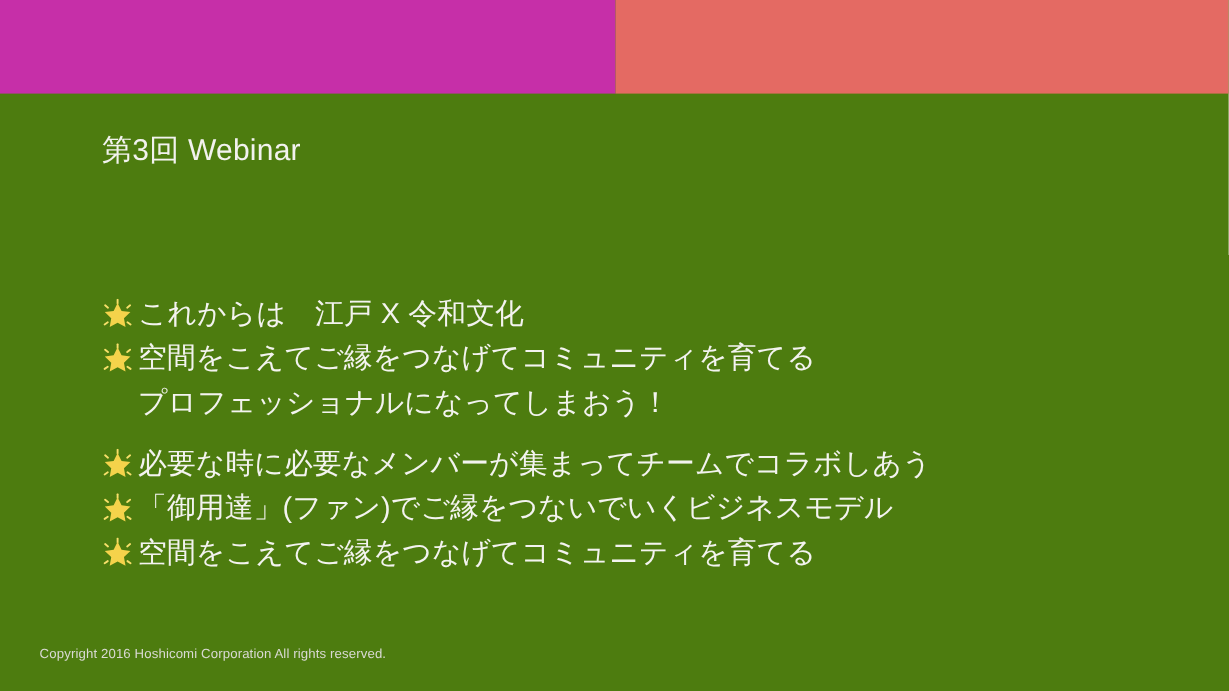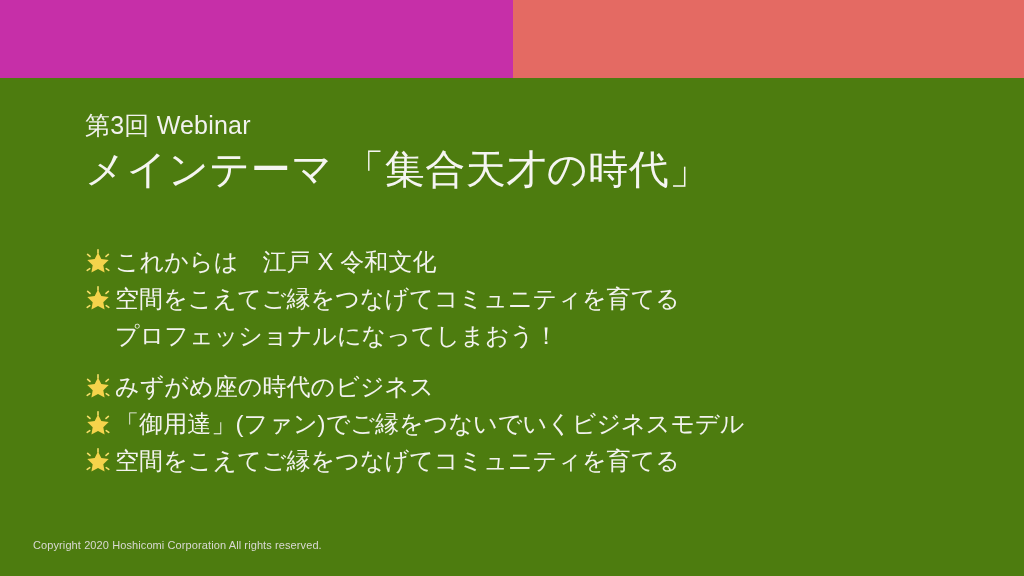--- a/index.html
+++ b/index.html
@@ -125,21 +125,20 @@
 
 <div class="slide">
 
   <div class="band-row">
     <div class="band-left"></div>
     <div class="band-right"></div>
   </div>
 
   <div class="heading-block">
     <div class="eyebrow">第3回 Webinar</div>
-    <div class="main-title">メインテーマ 「集合天才の時代」</div>
   </div>
 
   <div class="bullets">
 
     <div class="bullet-row">
       <span class="bullet-star">
         <svg width="26" height="26" viewBox="0 0 26 26" aria-hidden="true">
           <g stroke="#f7df6a" stroke-width="1.6" stroke-linecap="round">
             <line x1="13" y1="0.8" x2="13" y2="4"></line>
             <line x1="2.6" y1="5.4" x2="5" y2="7.4"></line>
@@ -163,36 +162,36 @@
             <line x1="2.2" y1="21.4" x2="4.8" y2="19.6"></line>
             <line x1="23.8" y1="21.4" x2="21.2" y2="19.6"></line>
           </g>
           <polygon points="13,3.4 16.3,10.1 23.7,11.1 18.3,16.2 19.6,23.5 13,20.0 6.4,23.5 7.7,16.2 2.3,11.1 9.7,10.1" fill="#f5d34b"></polygon>
         </svg>
       </span>
       <span class="bullet-text">空間をこえてご縁をつなげてコミュニティを育てる</span>
     </div>
     <div class="bullet-sub">プロフェッショナルになってしまおう！</div>
 
-
-    <div class="bullet-row">
-      <span class="bullet-star">
-        <svg width="26" height="26" viewBox="0 0 26 26" aria-hidden="true">
-          <g stroke="#f7df6a" stroke-width="1.6" stroke-linecap="round">
-            <line x1="13" y1="0.8" x2="13" y2="4"></line>
-            <line x1="2.6" y1="5.4" x2="5" y2="7.4"></line>
-            <line x1="23.4" y1="5.4" x2="21" y2="7.4"></line>
-            <line x1="2.2" y1="21.4" x2="4.8" y2="19.6"></line>
-            <line x1="23.8" y1="21.4" x2="21.2" y2="19.6"></line>
-          </g>
-          <polygon points="13,3.4 16.3,10.1 23.7,11.1 18.3,16.2 19.6,23.5 13,20.0 6.4,23.5 7.7,16.2 2.3,11.1 9.7,10.1" fill="#f5d34b"></polygon>
-        </svg>
-      </span>
-      <span class="bullet-text">みずがめ座の時代のビジネス</span>
-    </div>
+    <div class="bullet-row">
+      <span class="bullet-star">
+        <svg width="26" height="26" viewBox="0 0 26 26" aria-hidden="true">
+          <g stroke="#f7df6a" stroke-width="1.6" stroke-linecap="round">
+            <line x1="13" y1="0.8" x2="13" y2="4"></line>
+            <line x1="2.6" y1="5.4" x2="5" y2="7.4"></line>
+            <line x1="23.4" y1="5.4" x2="21" y2="7.4"></line>
+            <line x1="2.2" y1="21.4" x2="4.8" y2="19.6"></line>
+            <line x1="23.8" y1="21.4" x2="21.2" y2="19.6"></line>
+          </g>
+          <polygon points="13,3.4 16.3,10.1 23.7,11.1 18.3,16.2 19.6,23.5 13,20.0 6.4,23.5 7.7,16.2 2.3,11.1 9.7,10.1" fill="#f5d34b"></polygon>
+        </svg>
+      </span>
+      <span class="bullet-text">必要な時に必要なメンバーが集まってチームでコラボしあう</span>
+    </div>
+
 
     <div class="bullet-row">
       <span class="bullet-star">
         <svg width="26" height="26" viewBox="0 0 26 26" aria-hidden="true">
           <g stroke="#f7df6a" stroke-width="1.6" stroke-linecap="round">
             <line x1="13" y1="0.8" x2="13" y2="4"></line>
             <line x1="2.6" y1="5.4" x2="5" y2="7.4"></line>
             <line x1="23.4" y1="5.4" x2="21" y2="7.4"></line>
             <line x1="2.2" y1="21.4" x2="4.8" y2="19.6"></line>
             <line x1="23.8" y1="21.4" x2="21.2" y2="19.6"></line>
@@ -214,15 +213,15 @@
             <line x1="23.8" y1="21.4" x2="21.2" y2="19.6"></line>
           </g>
           <polygon points="13,3.4 16.3,10.1 23.7,11.1 18.3,16.2 19.6,23.5 13,20.0 6.4,23.5 7.7,16.2 2.3,11.1 9.7,10.1" fill="#f5d34b"></polygon>
         </svg>
       </span>
       <span class="bullet-text">空間をこえてご縁をつなげてコミュニティを育てる</span>
     </div>
 
   </div>
 
-  <div class="footer">Copyright 2020 Hoshicomi Corporation All rights reserved.</div>
+  <div class="footer">Copyright 2016 Hoshicomi Corporation All rights reserved.</div>
 
 </div>
 
 </body></html>

